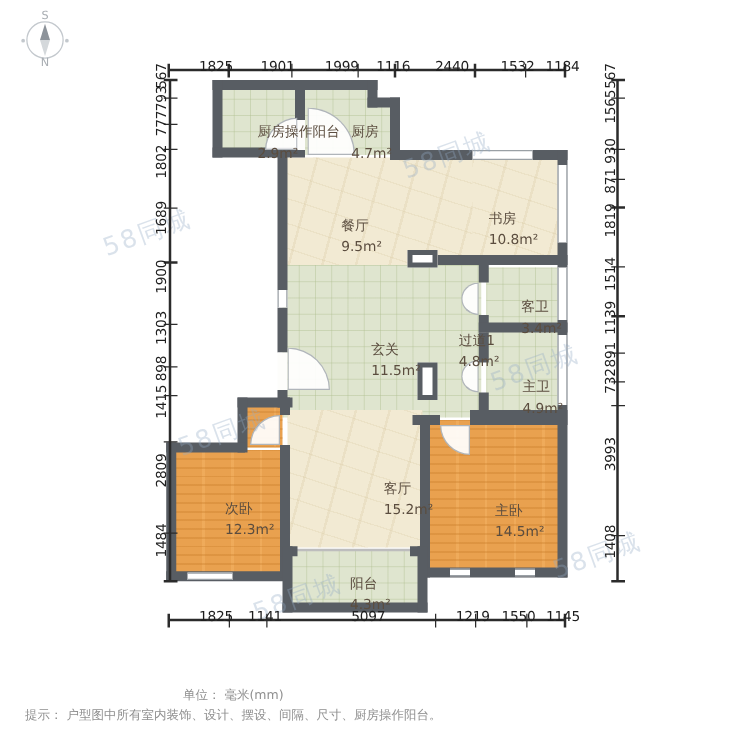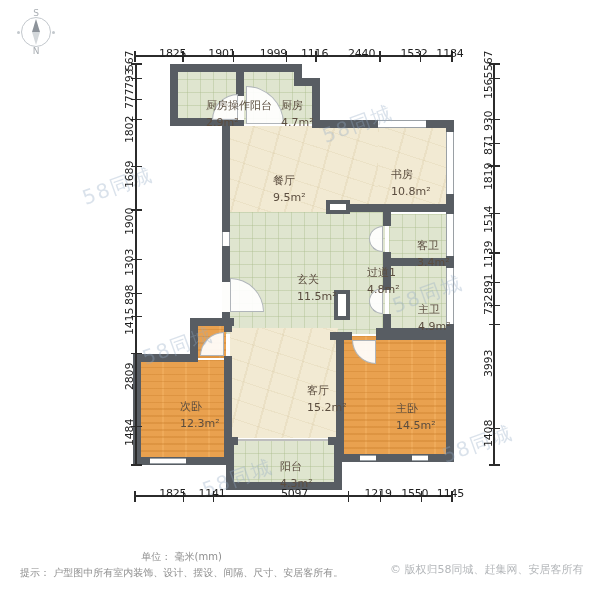--- a/index.html
+++ b/index.html
@@ -256,16 +256,15 @@
       <div class="dim-tick" style="left: 488.5px; top: 323.878px; width: 11px; height: 1.5px;"></div>
       <div class="dim-label rot" style="left: 482px; top: 315.116px; width: 0px; height: 0px;">732</div>
       <div class="dim-tick" style="left: 488.5px; top: 427.656px; width: 11px; height: 1.5px;"></div>
       <div class="dim-label rot" style="left: 482px; top: 376.517px; width: 0px; height: 0px;">3993</div>
       <div class="dim-tick" style="left: 488.5px; top: 464.25px; width: 11px; height: 1.5px;"></div>
       <div class="dim-label rot" style="left: 482px; top: 446.703px; width: 0px; height: 0px;">1408</div>
     </div>
 
   <div class="footer">
     <div>单位： 毫米(mm)</div>
-    <div>提示： 户型图中所有室内装饰、设计、摆设、间隔、尺寸、安居客所有。</div>
+    <div>提示： 户型图中所有室内装饰、设计、摆设、间隔、尺寸、厨房操作阳台。</div>
   </div>
-  <div class="copyright">© 版权归58同城、赶集网、安居客所有</div>
 </div>
 
 </body></html>

